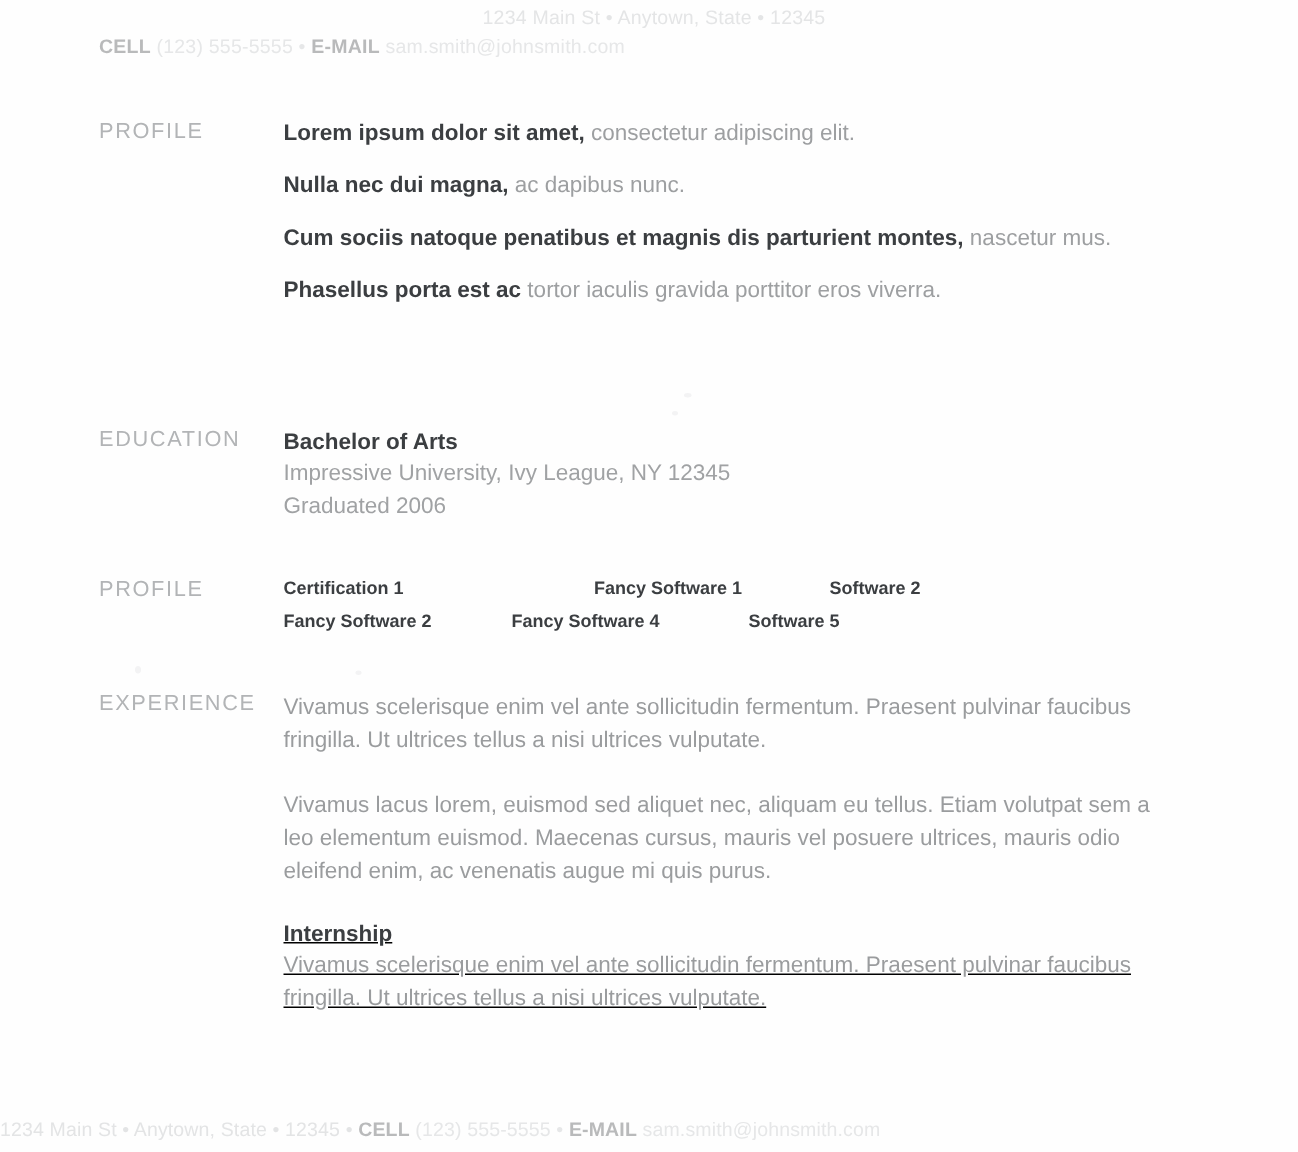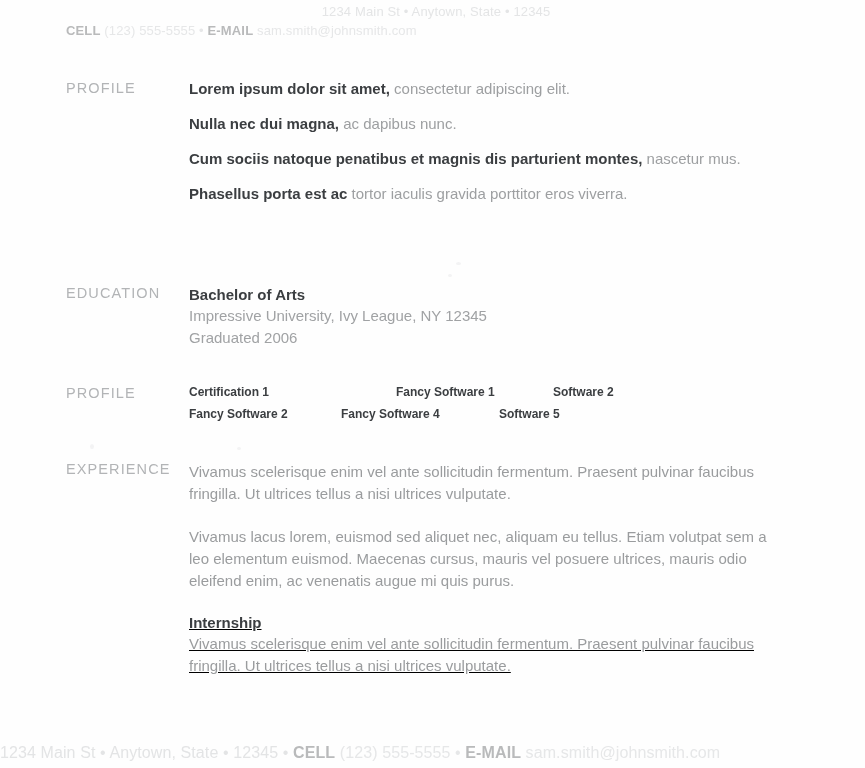--- a/index.html
+++ b/index.html
@@ -140,22 +140,22 @@
     color: #9a9c9e;
     width: 578px;
   }
 
   
   .contact-footer {
     position: absolute;
     left: 0;
     top: 744px;
     width: 701px;
-    text-align: center;
-    font-size: 16px;
+    text-align: left;
+    font-size: 13px;
     line-height: 18px;
     color: #e3e4e5;
     letter-spacing: .1px;
     white-space: nowrap;
   }
   .contact-footer .lbl {
     font-weight: bold;
     color: #b9babb;
   }
   .contact-footer .val { color: #e6e7e8; }

